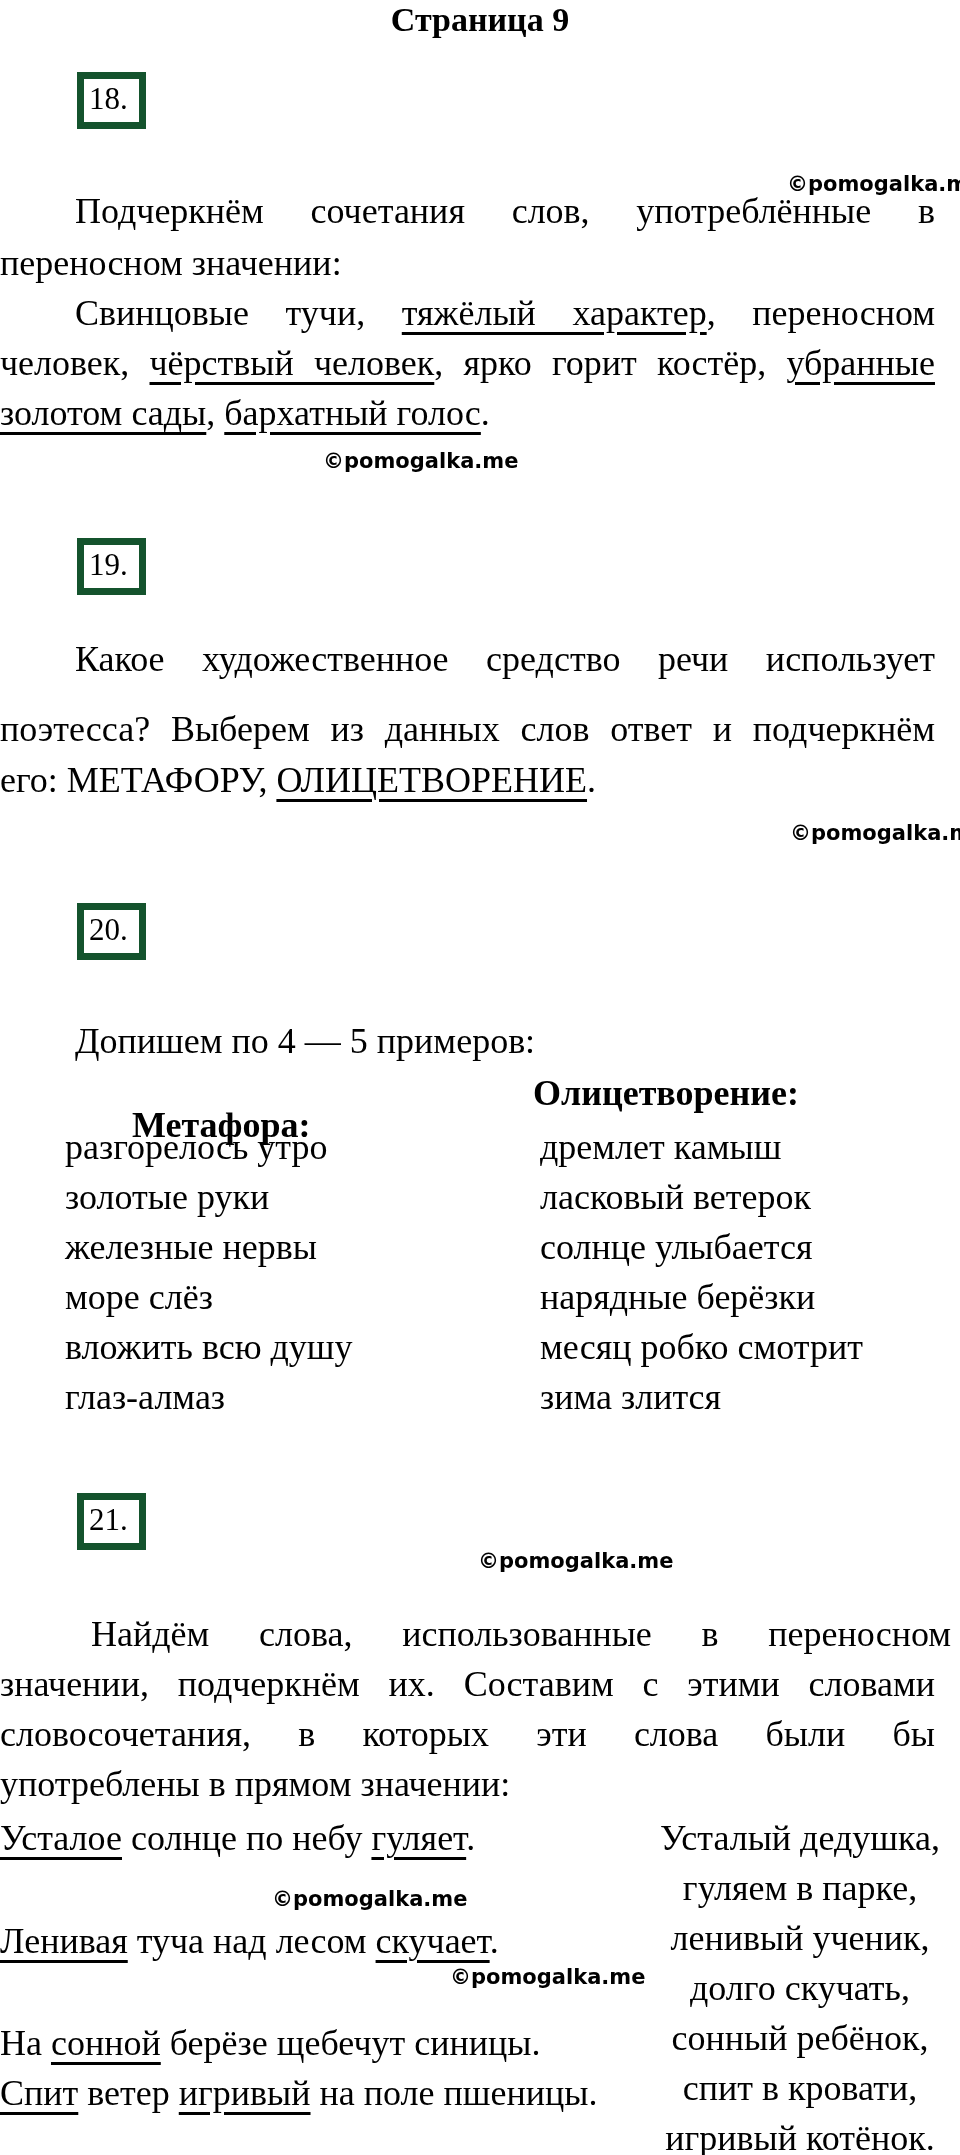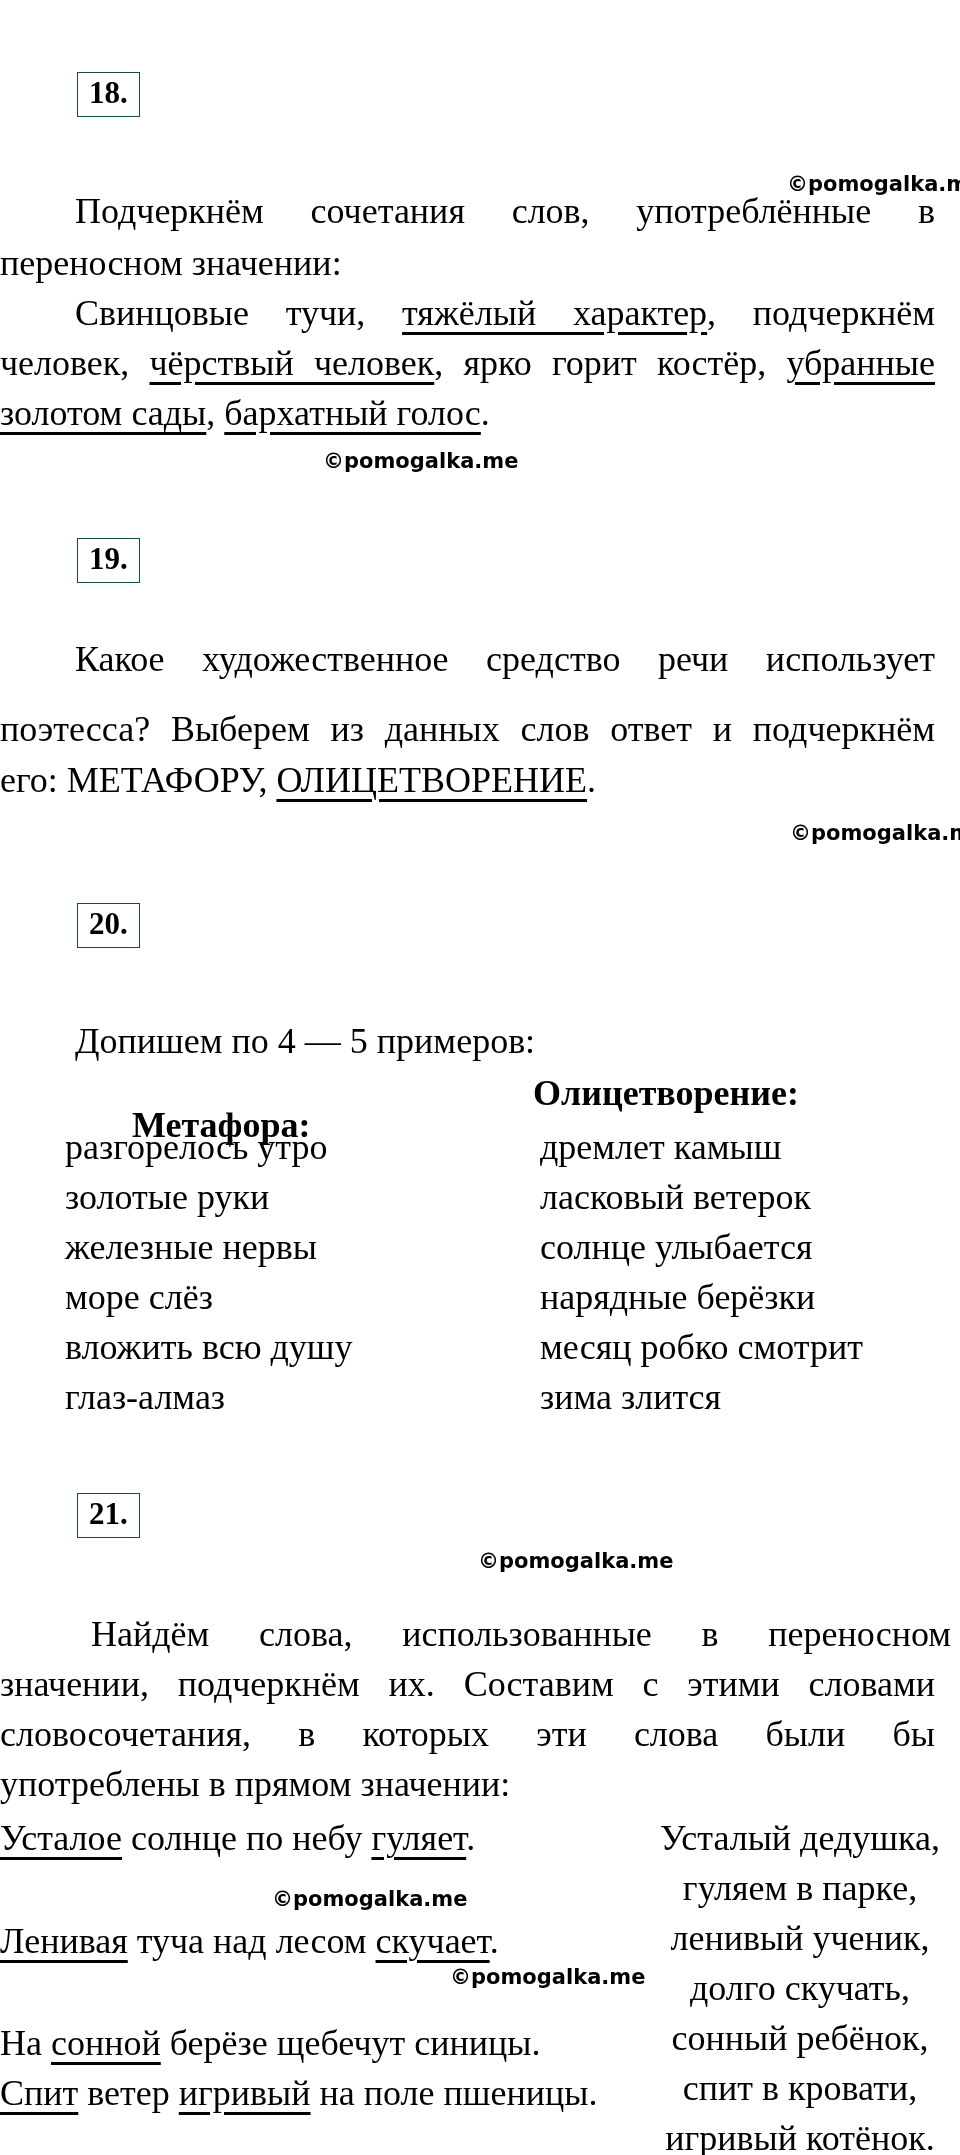--- a/index.html
+++ b/index.html
@@ -1,53 +1,54 @@
 <!DOCTYPE html>
 <html><head>
 <meta charset="utf-8">
 <style>
   html,body{margin:0;padding:0;background:#fff;}
   .page{position:relative;width:960px;height:2155px;background:#ffffff;color:#000000;
         font-family:"Liberation Serif","DejaVu Serif",serif;overflow:hidden;}
   .title{position:absolute;top:0;left:0;width:960px;text-align:center;
          font-size:34px;font-weight:bold;line-height:40px;}
-  .numbox{position:absolute;left:77px;border:1px solid #14532d;padding:1px 11px 4px 11px;
-          font-weight:bold;font-size:31px;line-height:38px;background:#fff;}
+  .numbox{position:absolute;left:77px;border:7px solid #14532d;padding:1px 11px 4px 5px;
+          font-weight:normal;font-size:31px;line-height:38px;background:#fff;}
   .wm{position:absolute;font-family:"DejaVu Sans","Liberation Sans",sans-serif;
       font-weight:bold;font-size:21px;line-height:22px;color:#000;white-space:nowrap;}
   .bl{position:absolute;left:0;width:935px;font-size:36px;line-height:46px;}
   .ind{text-indent:75px;}
   .just{text-align:justify;text-align-last:justify;}
   .u{text-decoration:underline;text-decoration-thickness:3px;text-underline-offset:7px;}
   .hdr{position:absolute;font-weight:bold;font-size:36px;line-height:46px;white-space:nowrap;}
   .col{position:absolute;font-size:36px;line-height:50px;white-space:nowrap;}
   .rcol{position:absolute;left:650px;top:1813px;width:300px;text-align:center;
         font-size:36px;line-height:50px;}
   .attr{position:absolute;left:415px;top:2110px;font-size:36px;line-height:46px;white-space:nowrap;margin-top:40px;}
   .sent{white-space:nowrap;}
 </style>
 </head>
 <body>
 
 <div class="page">
 
+  <div class="title">Страница 9</div>
 
   <div class="numbox" style="top:72px;">
     <span>18.</span>
   </div>
   <div class="wm" style="left:787px;top:173px;">©pomogalka.me</div>
 
   <div class="bl ind just" style="top:188px;">
     <span>Подчеркнём сочетания слов, употреблённые в</span>
   </div>
   <div class="bl" style="top:240px;">
     <span>переносном значении:</span>
   </div>
   <div class="bl ind just" style="top:290px;">
-    <span>Свинцовые тучи, </span><span class="u">тяжёлый характер</span><span>, подчеркнём</span>
+    <span>Свинцовые тучи, </span><span class="u">тяжёлый характер</span><span>, переносном</span>
   </div>
   <div class="bl just" style="top:340px;">
     <span>человек, </span><span class="u">чёрствый человек</span><span>, ярко горит костёр, </span><span class="u">убранные</span>
   </div>
   <div class="bl" style="top:390px;">
     <span class="u">золотом сады</span><span>, </span><span class="u">бархатный голос</span><span>.</span>
   </div>
 
   <div class="wm" style="left:323px;top:450px;">©pomogalka.me</div>
 

